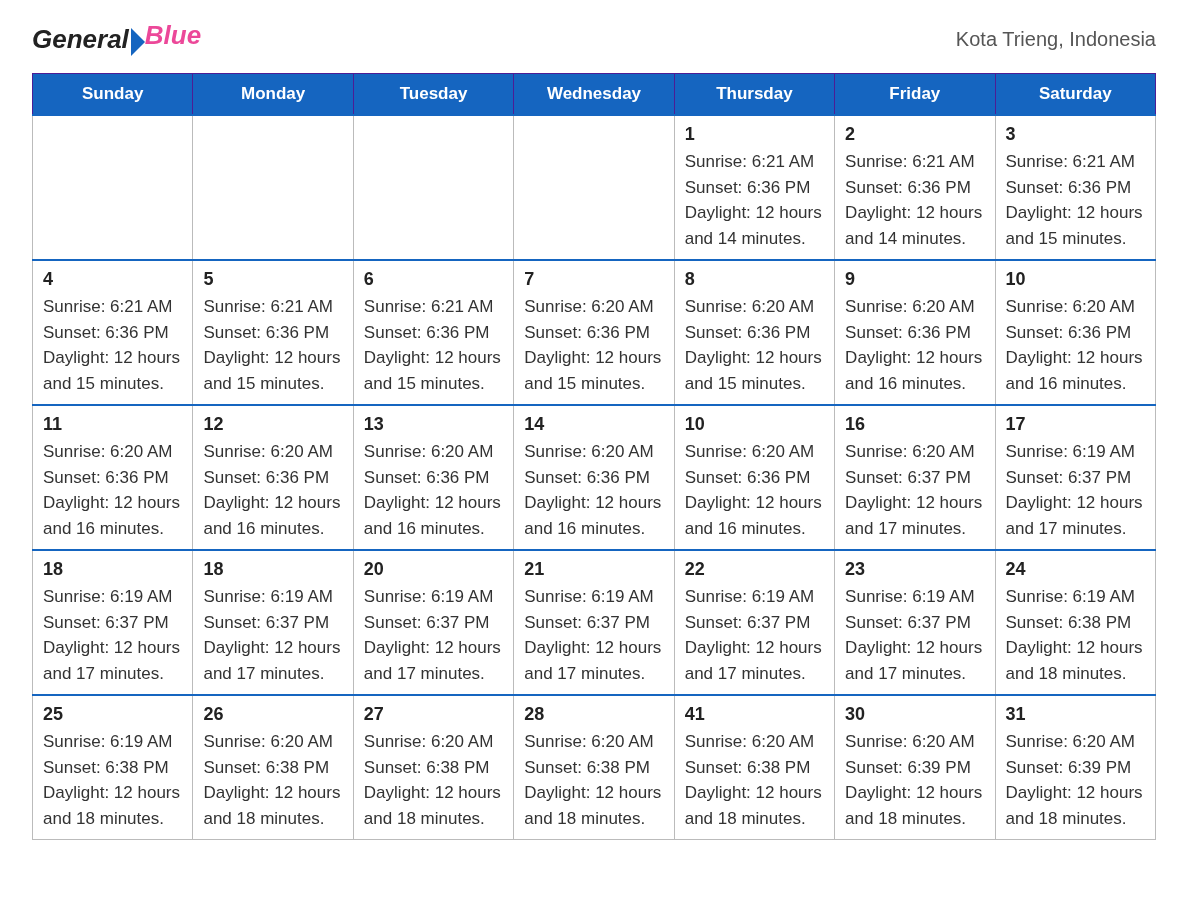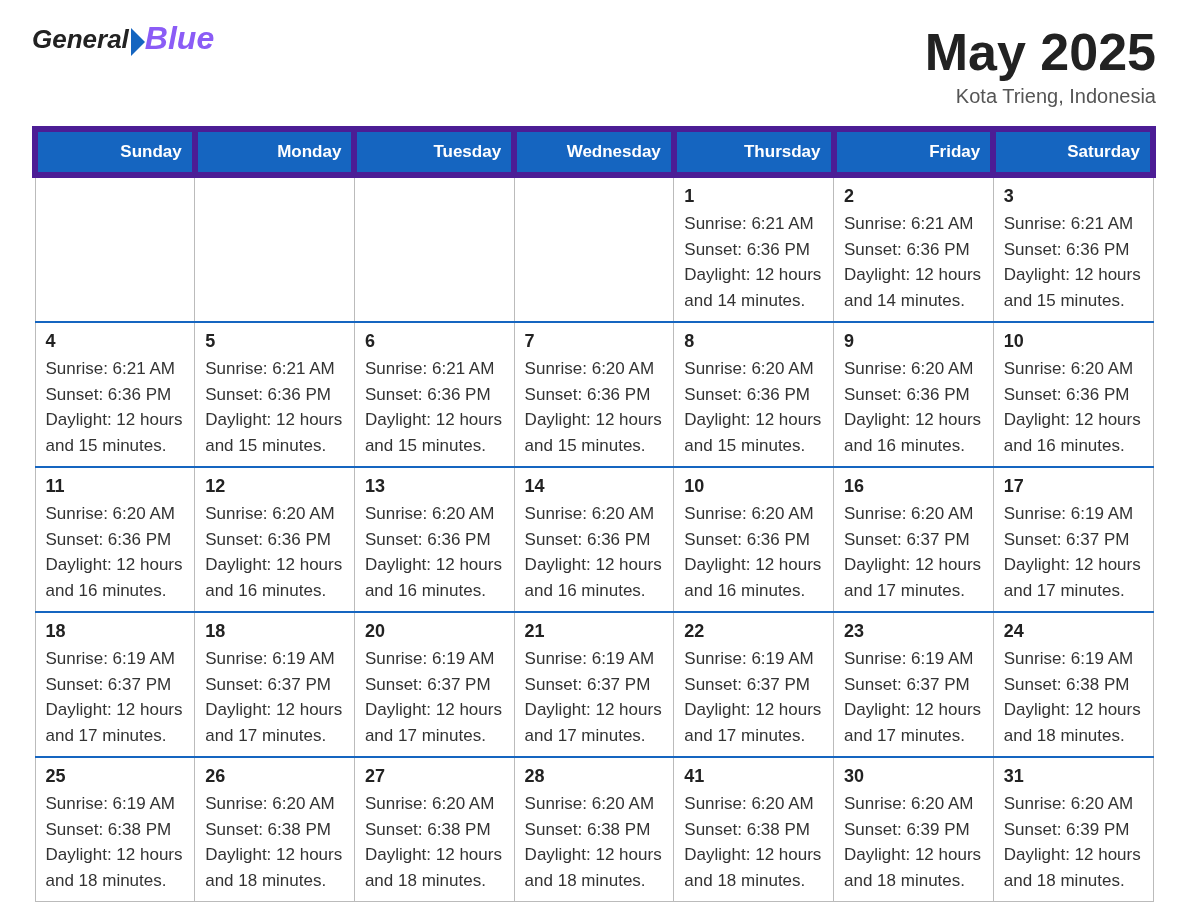--- a/index.html
+++ b/index.html
@@ -17,23 +17,23 @@
       align-items: flex-start;
       margin-bottom: 18px;
     }
     .logo-text-general {
       font-size: 26px;
       font-weight: bold;
       color: #222;
       font-style: italic;
     }
     .logo-text-blue {
-      font-size: 32px;
-      font-weight: bold;
-      color: #8b5cf6;
+      font-size: 26px;
+      font-weight: bold;
+      color: #ec4899;
       font-style: italic;
     }
     .logo-triangle {
       width: 0;
       height: 0;
       border-left: 14px solid #1565c0;
       border-top: 14px solid transparent;
       border-bottom: 14px solid transparent;
       display: inline-block;
       margin-left: 2px;
@@ -56,22 +56,22 @@
     .calendar-table {
       width: 100%;
       border-collapse: collapse;
     }
     .calendar-table thead tr th {
       background: #1565c0;
       color: #fff;
       font-size: 17px;
       font-weight: bold;
       padding: 10px 10px;
-      text-align: right;
-      border: 6px solid #4c1d95;
+      text-align: center;
+      border: 1px solid #4c1d95;
     }
     .calendar-table tbody tr td {
       border: 1px solid #bbb;
       border-top: 2px solid #1565c0;
       vertical-align: top;
       padding: 8px 10px;
       width: 14.28%;
       min-height: 110px;
       height: 120px;
       background: #fff;
@@ -112,21 +112,20 @@
   <div class="logo-wrapper">
     <div class="logo-row">
       <span class="logo-text-general">General</span>
       <span class="logo-triangle"></span>
     </div>
     <div class="logo-blue-row">
       <span class="logo-text-blue">Blue</span>
     </div>
   </div>
   <div class="title-block">
-    <div class="month-year">May 2025</div>
     <div class="location">Kota Trieng, Indonesia</div>
   </div>
 </div>
 
 <table class="calendar-table">
   <thead>
     <tr>
     <th>Sunday</th>
         <th>Monday</th>
         <th>Tuesday</th>

